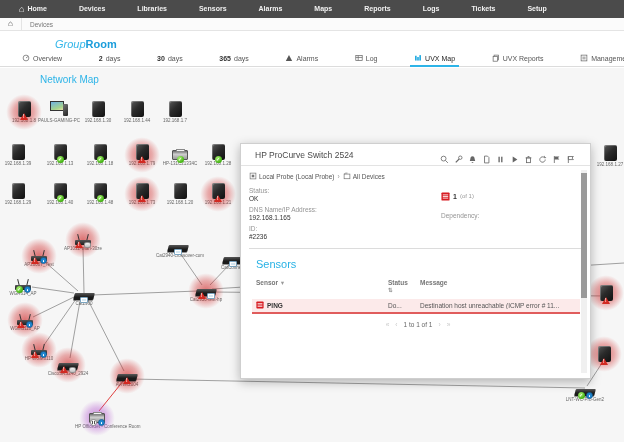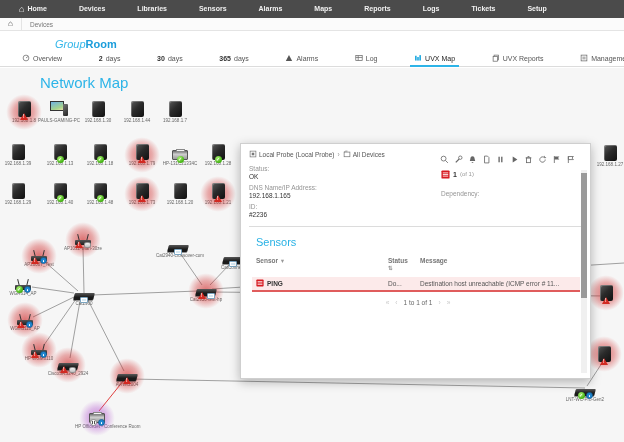--- a/index.html
+++ b/index.html
@@ -25,21 +25,21 @@
   
   .tabbar { height:17px; width:650px; border-bottom:1px solid #dcdcdc; display:flex; justify-content:space-between; padding:0 14px 0 18px; background:#fff; }
   .tab { display:flex; align-items:center; gap:3px; font-size:7px; color:#555; padding:0 4px; cursor:pointer; position:relative; white-space:nowrap; }
   .tab .t-num { font-weight:bold; color:#333; }
   .tab svg { width:8px; height:8px; }
   .tab.active { color:#222; }
   .tab.active::after { content:""; position:absolute; left:0; right:0; bottom:-1px; height:2px; background:#2db4e8; }
 
   
   .maparea { position:absolute; left:0; top:68px; width:624px; height:374px; background:#f6f6f6; }
-  .map-title { position:absolute; left:40px; top:6px; font-size:15px; color:#2db4e8; }
+  .map-title { position:absolute; left:40px; top:6px; font-size:10px; color:#2db4e8; }
   #edges { position:absolute; left:0; top:0; width:624px; height:374px; }
 
   
   .dev { position:absolute; width:44px; text-align:center; z-index:2; }
   .iconwrap { position:relative; height:20px; display:flex; align-items:flex-end; justify-content:center; }
   .glow { position:absolute; left:50%; top:55%; width:36px; height:36px; margin:-18px 0 0 -18px; border-radius:50%;
           background:radial-gradient(circle, rgba(205,30,30,0.62) 0%, rgba(205,30,30,0.35) 40%, rgba(205,30,30,0) 70%); }
   .glow.purple { background:radial-gradient(circle, rgba(168,62,200,0.60) 0%, rgba(168,62,200,0.32) 40%, rgba(168,62,200,0) 70%); }
   .dev-label { display:block; font-size:4.5px; line-height:6px; color:#666; margin-top:1px; white-space:nowrap; }
 
@@ -550,20 +550,23 @@
             <span class="bdrow">
               <span class="bd bd-ok">✓</span>
               <span class="bd bd-wifi"></span>
             </span>
           </span>
           <span class="dev-label">LNT-WC-Pro-Gen2</span>
         </div>
       </div>
 
     <div class="popup">
+      <div class="p-titlebar">
+        <span class="p-title">HP ProCurve Switch 2524</span>
+      </div>
       <div class="p-toolbar" id="p-toolbar">
           <span><svg viewBox="0 0 10 10" fill="none" stroke="#666" stroke-width="0.9">
               <circle cx="4" cy="4" r="2.7"></circle>
               <path d="M6.1 6.1 L8.8 8.8"></path>
             </svg></span>
           <span><svg viewBox="0 0 10 10" fill="none" stroke="#666" stroke-width="0.9">
               <path d="M2 8.2 L5.6 4.6" stroke-width="1.5"></path>
               <circle cx="7" cy="3" r="1.9"></circle>
             </svg></span>
           <span><svg viewBox="0 0 10 10" fill="none" stroke="#666" stroke-width="0.9">

